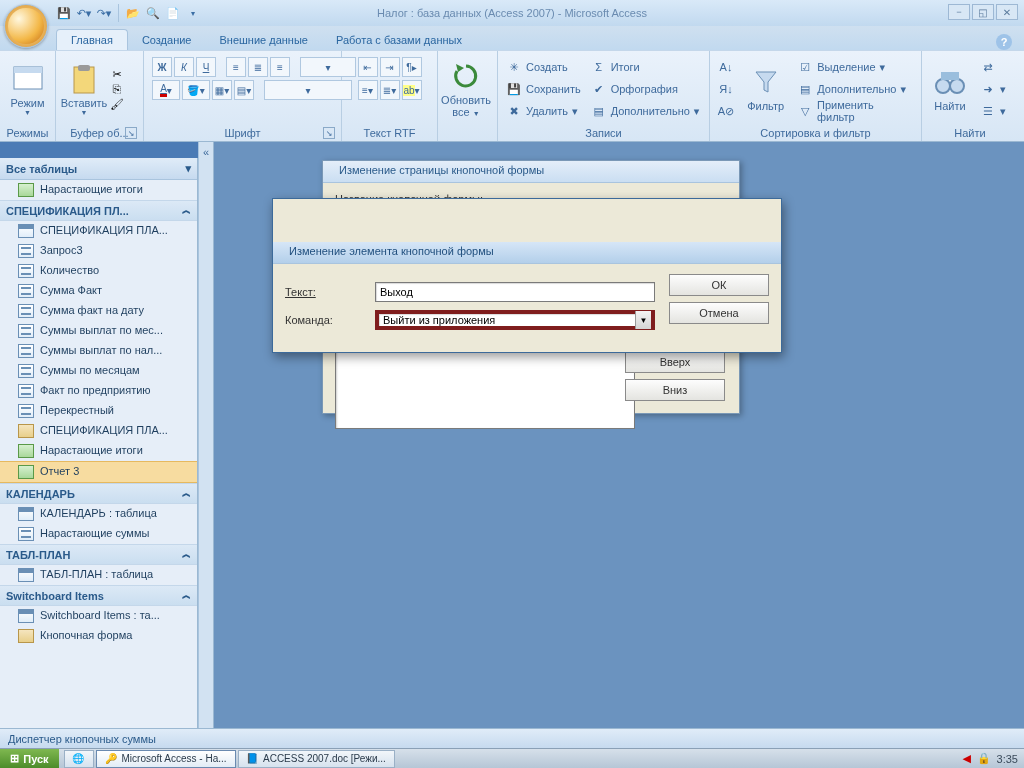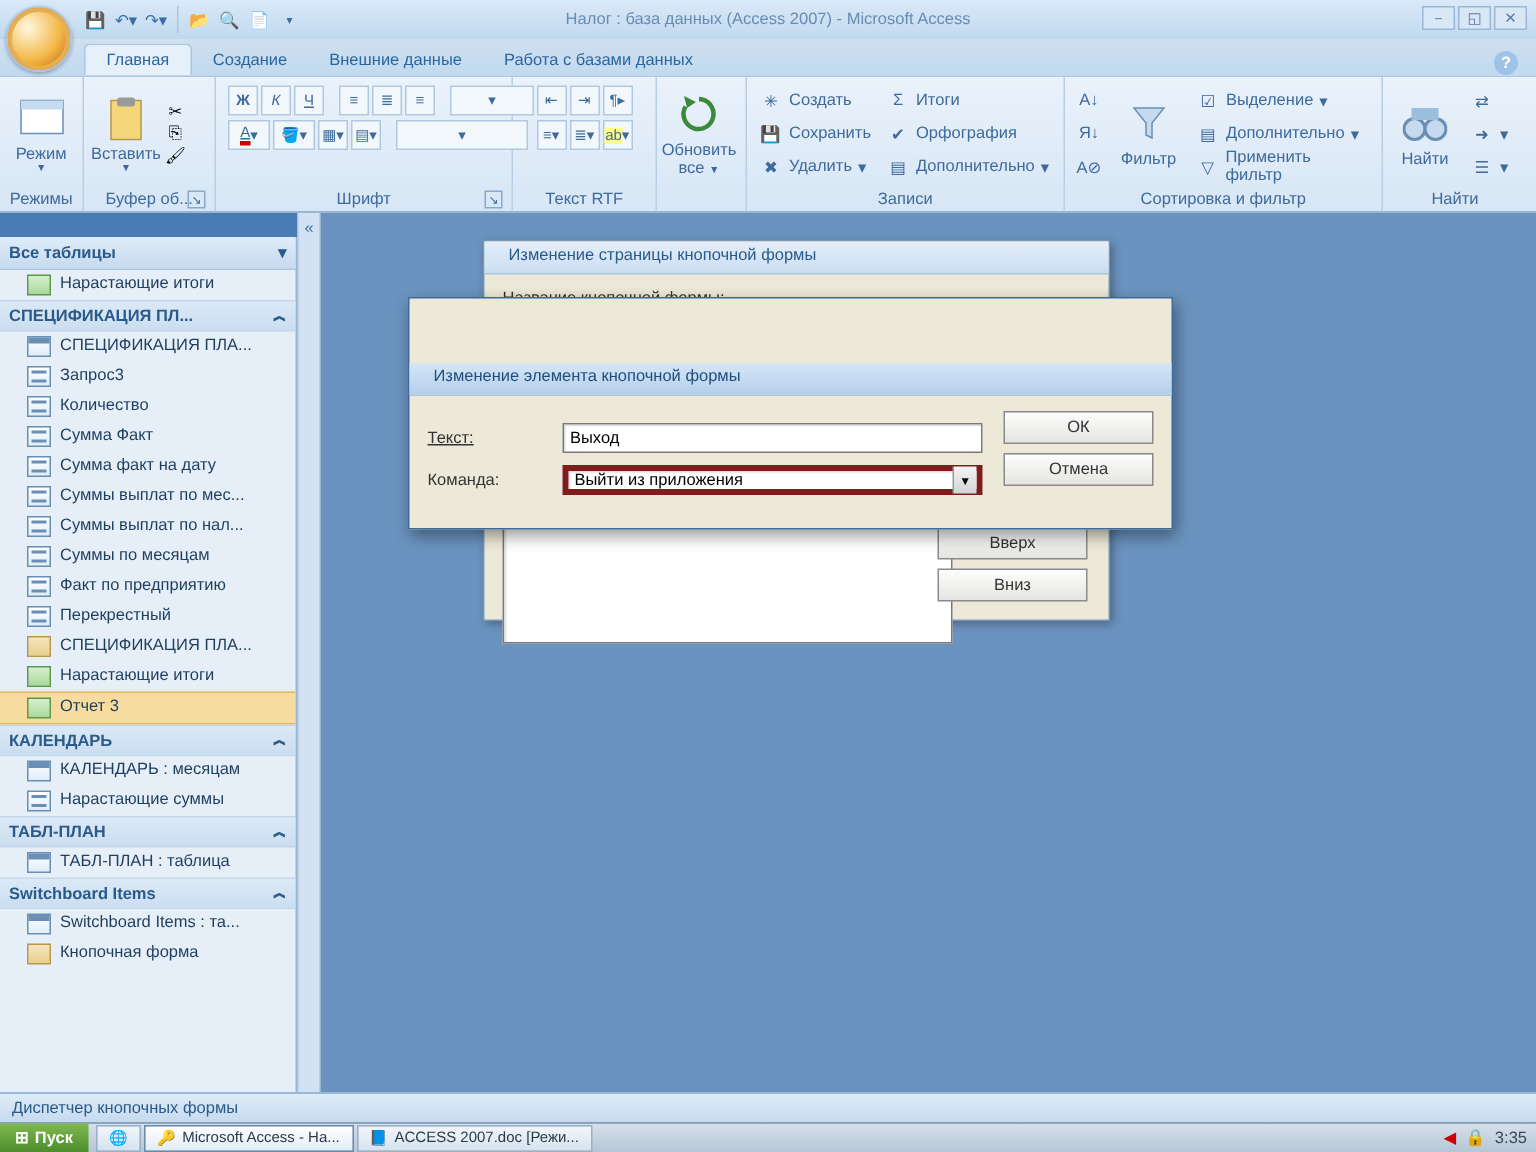--- a/index.html
+++ b/index.html
@@ -370,21 +370,21 @@
         <div class="nav-item sel">
           <span class="obj-icon rpt"></span>
           <span>Отчет 3</span>
         </div>
         <div class="nav-group-h">
           <span>КАЛЕНДАРЬ</span>
           <span class="chev">︽</span>
         </div>
         <div class="nav-item">
           <span class="obj-icon tbl"></span>
-          <span>КАЛЕНДАРЬ : месяцам</span>
+          <span>КАЛЕНДАРЬ : таблица</span>
         </div>
         <div class="nav-item">
           <span class="obj-icon qry"></span>
           <span>Нарастающие суммы</span>
         </div>
         <div class="nav-group-h">
           <span>ТАБЛ-ПЛАН</span>
           <span class="chev">︽</span>
         </div>
         <div class="nav-item">
@@ -442,21 +442,21 @@
         <div class="btn-stack">
           <div class="btn">ОК</div>
           <div class="btn">Отмена</div>
         </div>
       </div>
     </div>
   </div>
 </div>
 
 <div class="statusbar statusbar-bottom">
-  <span>Диспетчер кнопочных формы</span>
+  <span>Диспетчер кнопочных суммы</span>
 </div>
 
 <div class="taskbar">
   <div class="start">
       <span>⊞</span>
       <span>Пуск</span>
     </div>
   <div style="width:4px;"></div>
   <div class="task-item">🌐</div>
   <div class="task-item active">

